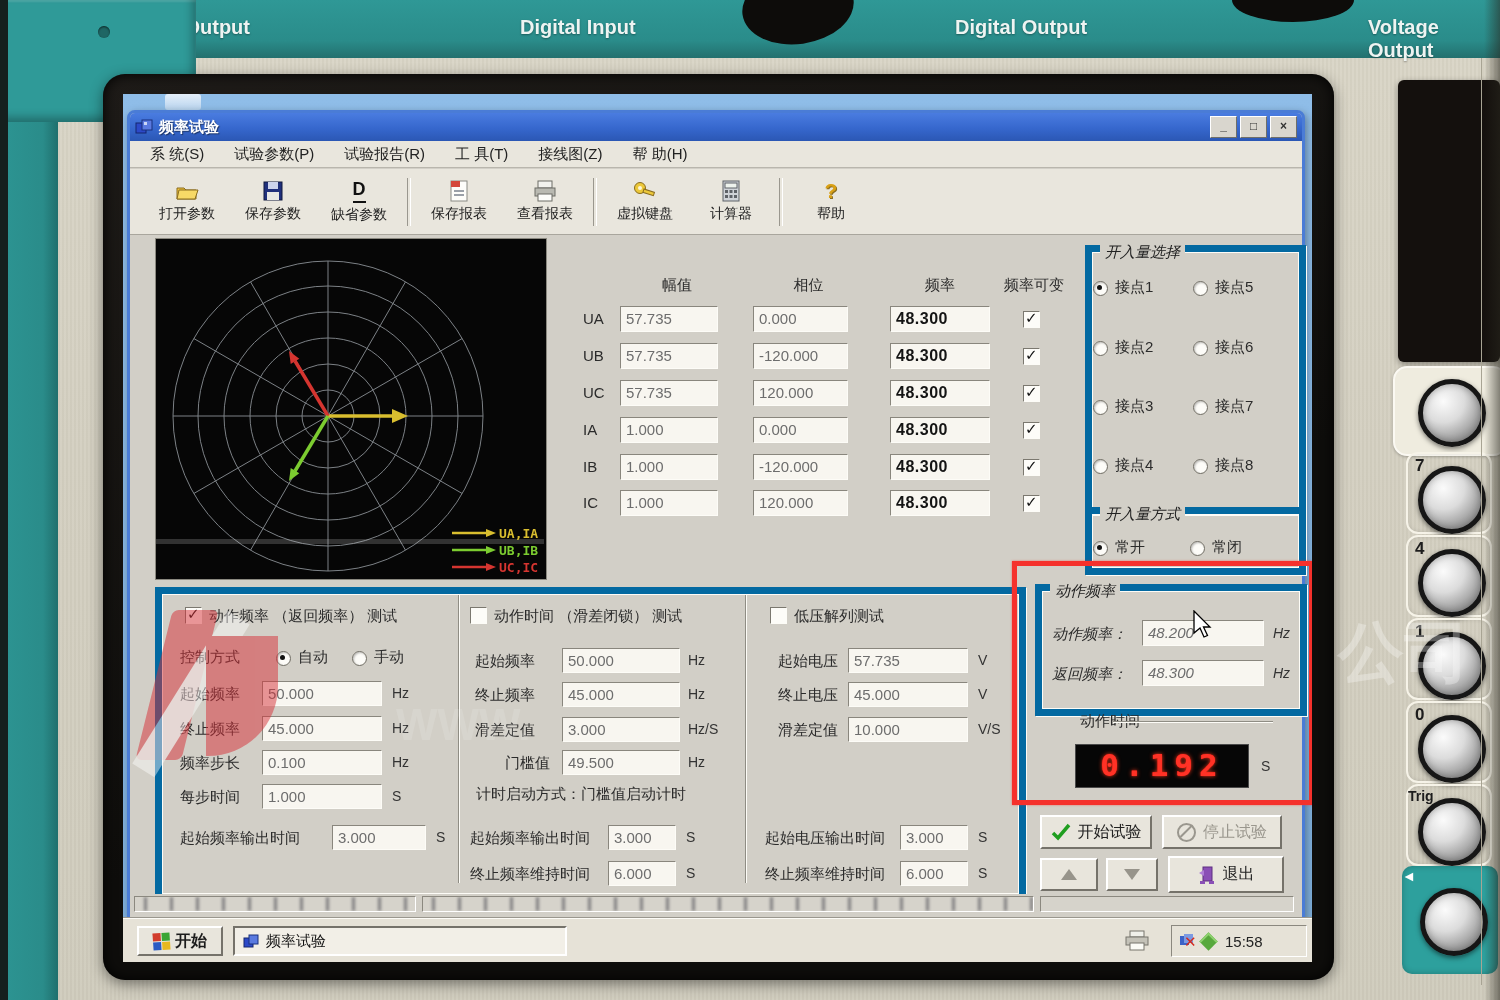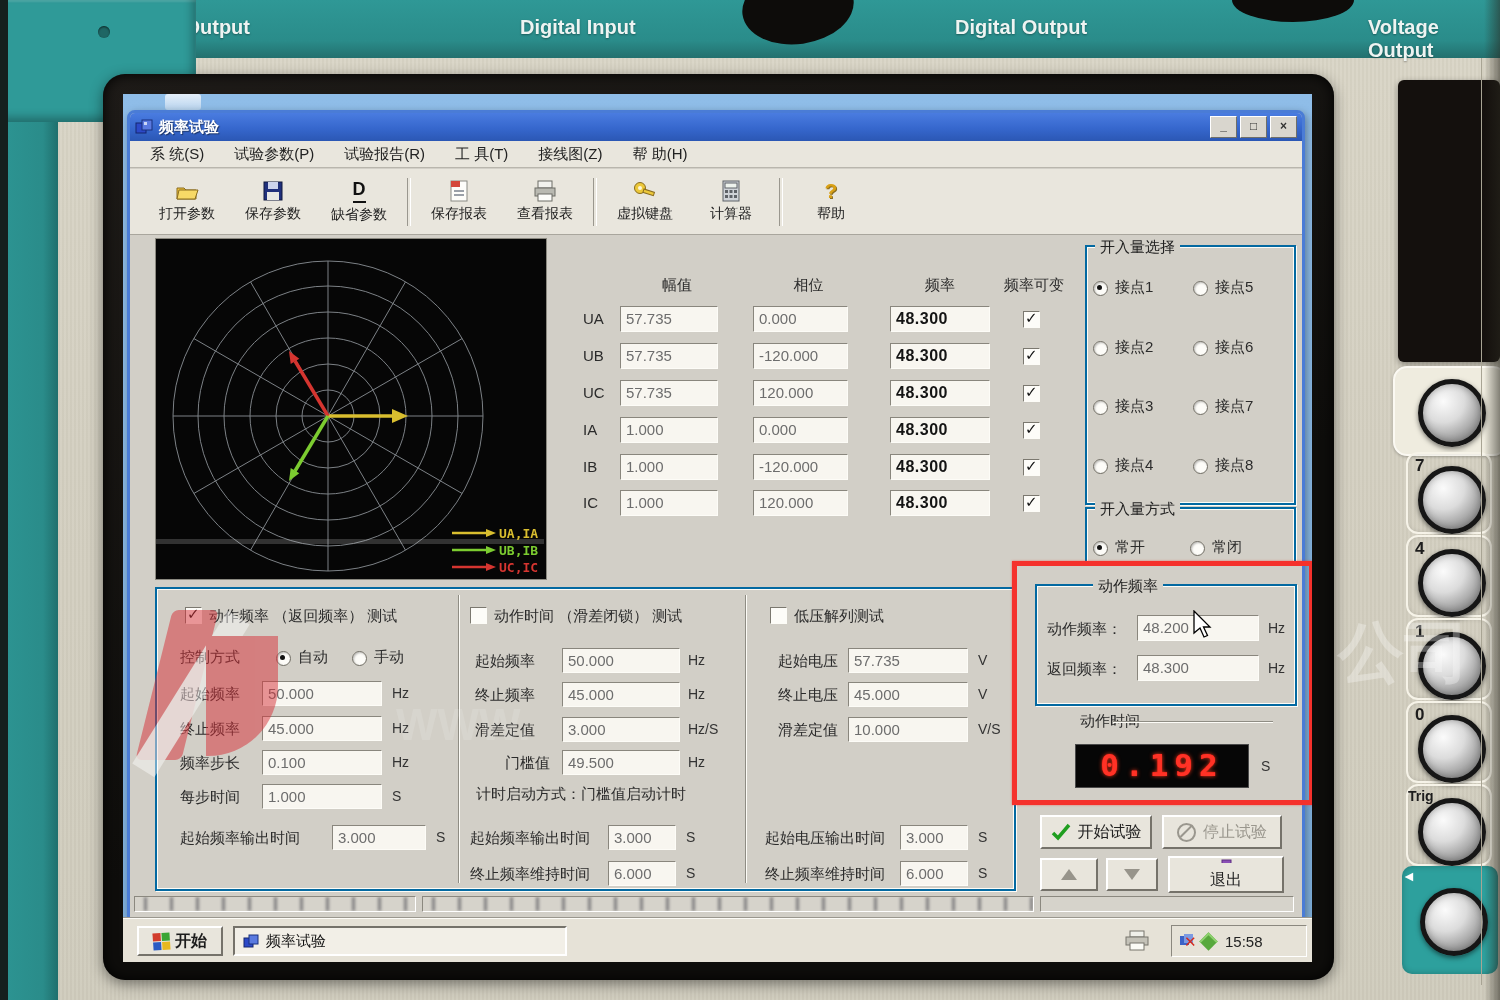--- a/index.html
+++ b/index.html
@@ -51,21 +51,21 @@
     display:flex;align-items:center;padding-left:14px;box-sizing:border-box;}
   .tbtn{width:86px;height:58px;display:flex;flex-direction:column;align-items:center;justify-content:center;gap:3px;}
   .tbtn .tlabel{font-size:14px;color:#222;white-space:nowrap;}
   .tsep{width:2px;height:48px;border-left:1px solid #9a978e;border-right:1px solid #fff;margin:0 5px;}
   .client{position:absolute;left:0;top:122px;width:1166px;height:659px;background:#d2cfc7;overflow:visible;}
   .statusbar{position:absolute;left:0;top:781px;width:1166px;height:18px;background:#d2cfc7;}
   .sseg{position:absolute;top:2px;height:14px;border:1px solid;border-color:#8b887f #fff #fff #8b887f;background:#d6d3cb;overflow:hidden;}
   .sseg i{display:block;height:100%;filter:blur(1.5px);
     background:repeating-linear-gradient(90deg,transparent 0 9px,rgba(60,60,70,.55) 9px 12px,transparent 12px 26px);}
   
-  .grp{border:2px solid #0369a1;box-shadow:inset 0 0 0 1px #fdfcf7, 1px 1px 0 #fdfcf7;}
+  .grp{border:7px solid #0369a1;box-shadow:inset 0 0 0 1px #fdfcf7, 1px 1px 0 #fdfcf7;font-style:italic;}
   .grp-title{position:absolute;top:-9px;left:8px;background:#d2cfc7;padding:0 5px;font-size:15px;color:#222;}
   .field{background:#f8f6f0;border:1px solid;border-color:#89867d #fdfcf7 #fdfcf7 #89867d;
     font-size:15px;color:#6d6d6d;padding:3px 0 0 5px;box-sizing:border-box;}
   .field.bold{color:#141414;font-weight:bold;font-size:16px;letter-spacing:.5px;}
   .lbl{font-size:15px;color:#2b2b2b;white-space:nowrap;}
   .unit{font-size:14px;color:#333;}
   .cb{width:15px;height:15px;background:#fdfcf8;border:1px solid;border-color:#7b786f #fdfcf7 #fdfcf7 #7b786f;position:absolute;}
   .cb.checked::after{content:"✓";position:absolute;left:1px;top:-3px;font-size:15px;font-weight:bold;color:#111;}
   .radio{width:13px;height:13px;border-radius:50%;background:#fdfcf8;border:1px solid #6f6c63;position:absolute;box-shadow:inset 1px 1px 2px rgba(0,0,0,.25);}
   .radio.selected::after{content:"";position:absolute;left:3px;top:3px;width:5px;height:5px;border-radius:50%;background:#111;}
@@ -364,21 +364,21 @@
           <div class="abs grp" style="left:955px;top:272px;width:207px;height:54px;">
             <span class="grp-title">开入量方式</span>
           </div>
           <div class="radio selected" style="left:963px;top:306px;"></div>
           <div class="abs lbl" style="left:985px;top:303px;">常开</div>
           <div class="radio" style="left:1060px;top:306px;"></div>
           <div class="abs lbl" style="left:1082px;top:303px;">常闭</div>
 
           <div class="abs redbox" style="left:882px;top:326px;width:302px;height:244px;z-index:5;box-sizing:border-box;">
             <div class="abs grp" style="left:18px;top:18px;width:258px;height:118px;">
-              <span class="grp-title" style="background:#d2cfc7;margin-left:48px;">动作频率</span>
+              <span class="grp-title" style="background:#d2cfc7;">动作频率</span>
               <div class="abs lbl" style="left:10px;top:34px;">动作频率：</div>
               <div class="abs field" style="left:100px;top:29px;width:122px;height:26px;">48.200</div>
               <div class="abs unit" style="left:231px;top:34px;">Hz</div>
               <div class="abs lbl" style="left:10px;top:74px;">返回频率：</div>
               <div class="abs field" style="left:100px;top:69px;width:122px;height:26px;">48.300</div>
               <div class="abs unit" style="left:231px;top:74px;">Hz</div>
             </div>
             <div class="abs lbl" style="left:24px;top:146px;margin-left:39px;">动作时间</div>
             <div class="abs grp-line" style="left:96px;top:155px;width:160px;"></div>
             <div class="abs led" style="left:58px;top:178px;width:172px;height:42px;">0.192</div>
@@ -465,21 +465,21 @@
           <div class="btn3d disabled" style="left:1032px;top:580px;width:120px;height:34px;">
             <span class="stop-glyph"></span>
             <span>停止试验</span>
           </div>
           <div class="btn3d" style="left:910px;top:623px;width:58px;height:33px;">
             <span class="tri-up"></span>
           </div>
           <div class="btn3d" style="left:976px;top:623px;width:52px;height:33px;">
             <span class="tri-down"></span>
           </div>
-          <div class="btn3d" style="left:1038px;top:621px;width:116px;height:37px;flex-direction:column;">
+          <div class="btn3d" style="left:1038px;top:621px;width:116px;height:37px;">
             <svg width="18" height="20">
               <rect x="5" y="2" width="9" height="14" fill="#8a4fb6" stroke="#5c2f80"></rect>
               <rect x="2" y="16" width="5" height="3" fill="#8a4fb6"></rect>
                 <rect x="11" y="16" width="5" height="3" fill="#8a4fb6"></rect>
               <polygon points="1,8 6,5 6,11" fill="#b07fd6"></polygon>
             </svg>
             <span>退出</span>
           </div>
         </div>
 

